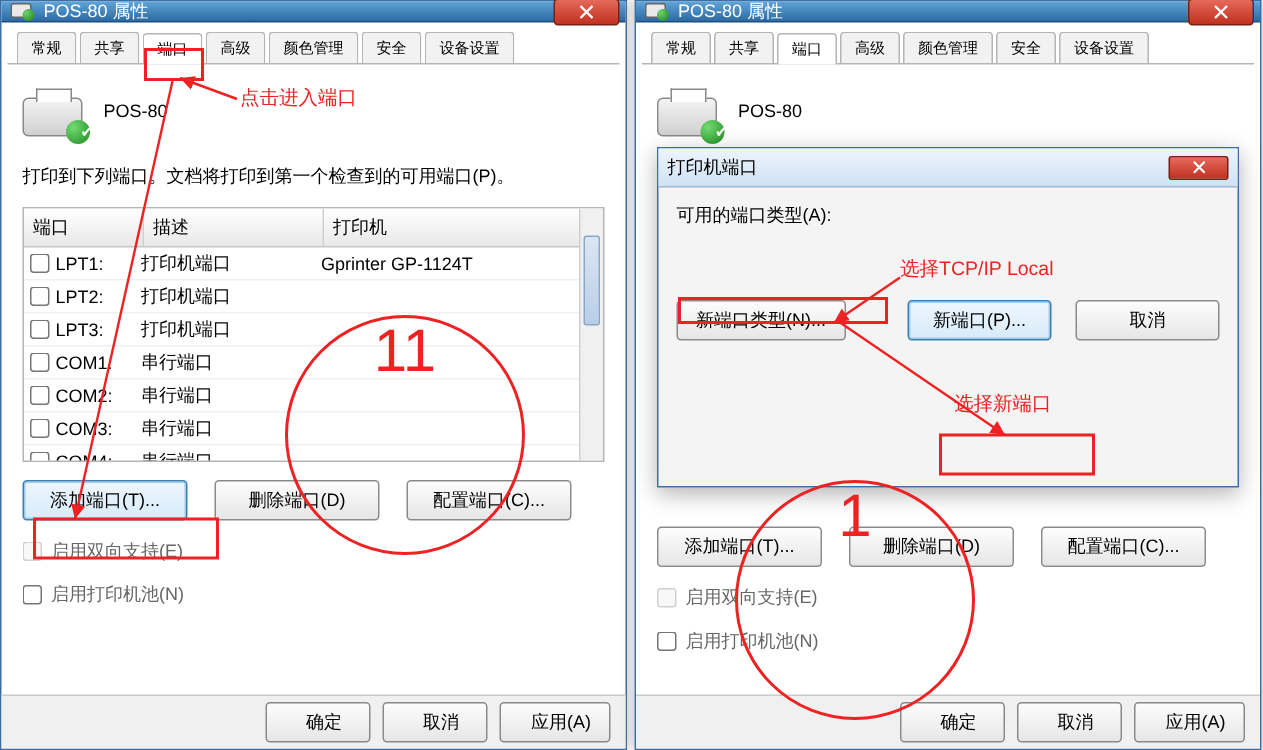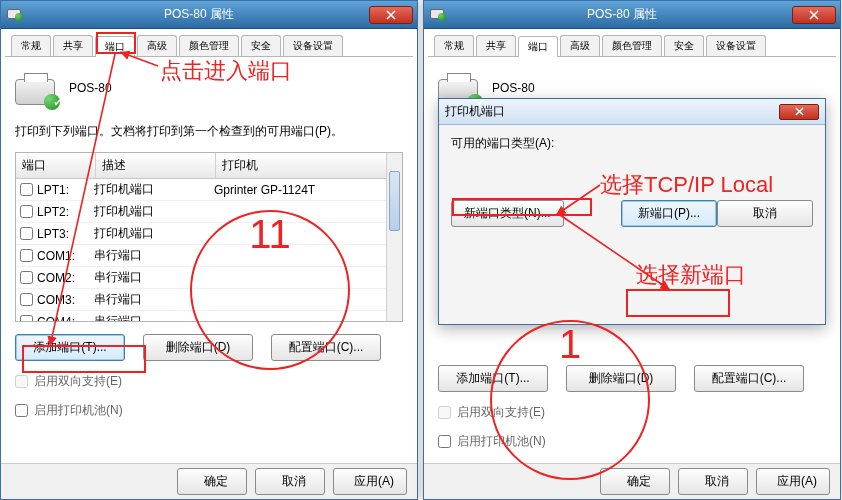--- a/index.html
+++ b/index.html
@@ -16,28 +16,27 @@
     position: absolute;
     width: 418px;
     height: 500px;
     border: 1px solid #3c6ea5;
     background: #fff;
     box-shadow: 0 0 8px rgba(0,0,0,.25);
   }
   .window.left { left: 0; top: 0; }
   .window.right { left: 423px; top: 0; }
   .titlebar {
-    height: 28px;
+    height: 14px;
     background: linear-gradient(#5fa4d8,#2d6aa3);
     border-bottom: 1px solid #1f4f7e;
     display: flex;
     align-items: center;
     padding: 0 4px 0 6px;
     color: #fff;
-    text-align: center;
   }
   .titlebar .icon {
     width: 16px; height: 16px;
     margin-right: 6px;
     position: relative;
   }
   .printer-glyph {
     width: 14px; height: 10px;
     background: #e9e9e9;
     border: 1px solid #666;
@@ -245,34 +244,34 @@
     padding: 2px 6px;
     font-size: 12px;
   }
   .typelist .item.selected {
     background: #2f6fc1;
     color: #fff;
   }
   .inner-btn-row {
     display: flex;
     justify-content: flex-end;
-    gap: 0;
+    gap: 16px;
     margin-top: 48px;
   }
   .inner-btn-row .win-btn { min-width: 96px; }
   
   .anno-box {
     position: absolute;
     border: 2px solid #e22;
     pointer-events: none;
   }
   .anno-text {
     position: absolute;
     color: #e22;
-    font-size: 22px;
+    font-size: 13px;
     font-family: "SimSun","Microsoft YaHei",sans-serif;
     pointer-events: none;
     white-space: nowrap;
   }
   .anno-circle {
     position: absolute;
     border: 2px solid #e22;
     border-radius: 50%;
     pointer-events: none;
     display: flex; justify-content: center;

